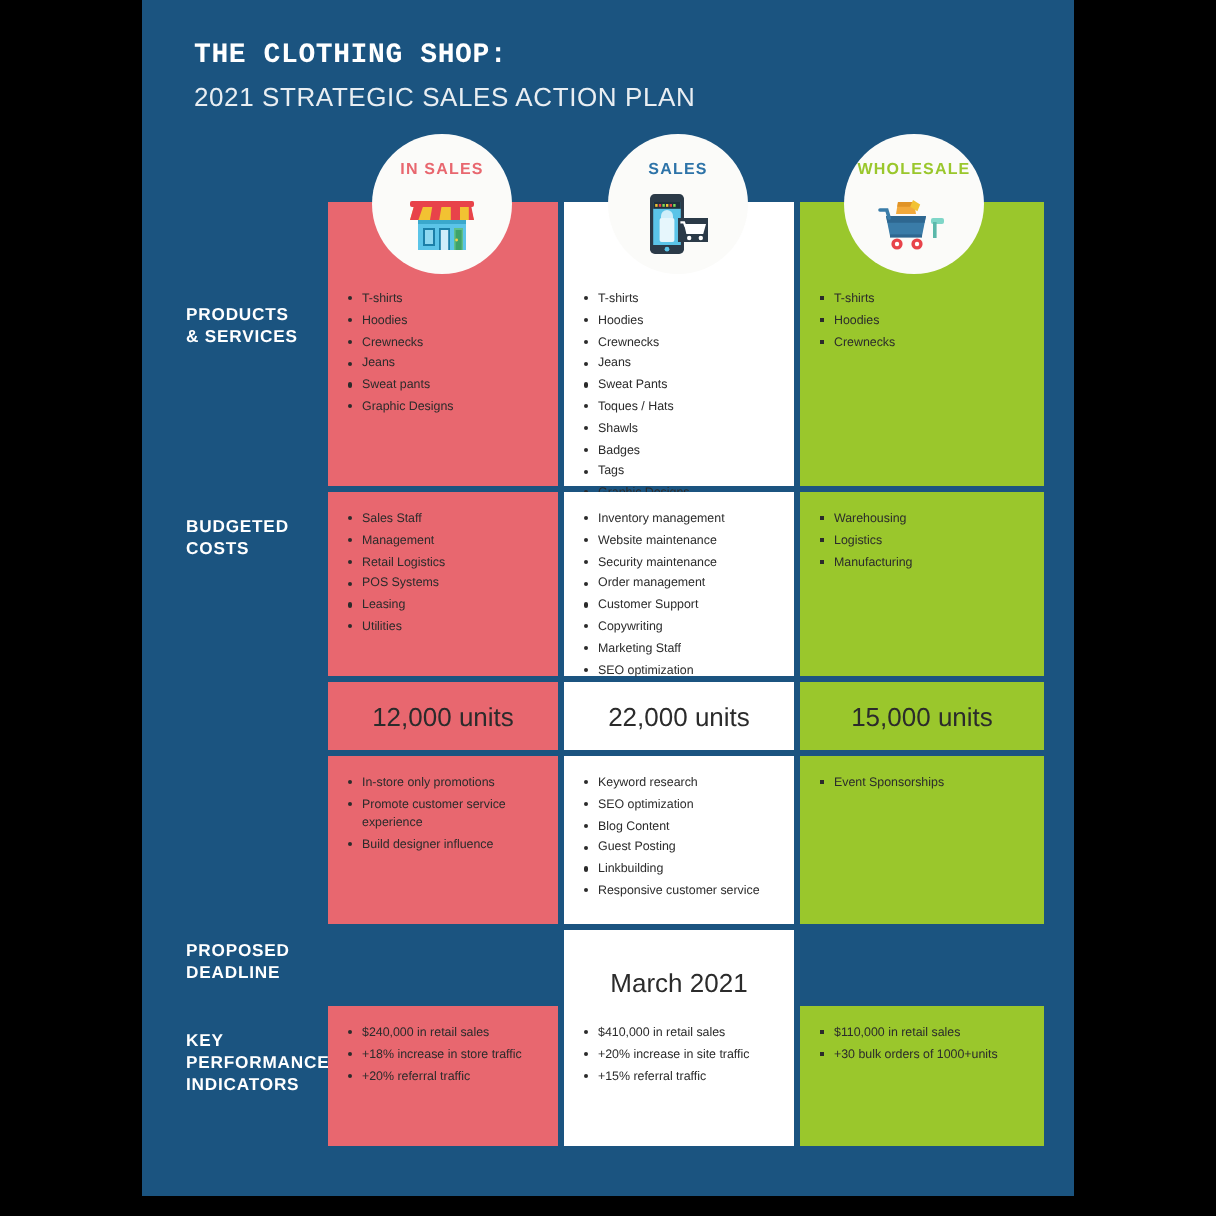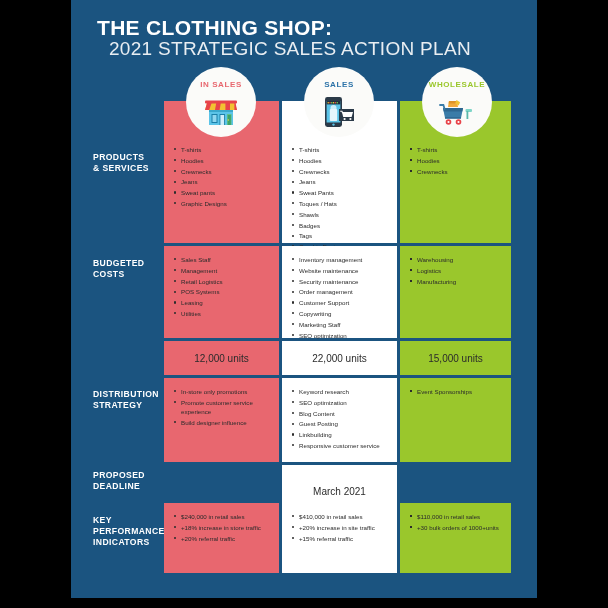--- a/index.html
+++ b/index.html
@@ -6,31 +6,31 @@
   body{width:608px;height:608px;overflow:hidden;font-family:"Liberation Sans",sans-serif;}
 
   #poster{
     position:absolute;left:71px;top:0px;width:466px;height:598px;
     background:#1b5480;
   }
 
   
   #header{position:absolute;left:26px;top:18px;width:420px;}
   .title-line1{
-    font-size:21px;font-weight:bold;color:#ffffff;letter-spacing:.3px;
+    font-size:14px;font-weight:bold;color:#ffffff;letter-spacing:.3px;
     line-height:20px;
+    font-family:Liberation Mono, monospace;
   }
   .title-line2{
-    font-size:19px;font-weight:normal;color:#e9eef2;letter-spacing:.3px;
+    font-size:13px;font-weight:normal;color:#e9eef2;letter-spacing:.3px;
     line-height:22px;
-    margin-left:12px;
   }
   .colA{left:93px;width:115px;}
   .colB{left:211px;width:115px;}
-  .colC{left:329px;width:111px;}
+  .colC{left:329px;width:122px;}
 
   .cell{position:absolute;box-sizing:border-box;}
   .cA{background:#e8676f;}
   .cB{background:#ffffff;}
   .cC{background:#9ac72c;}
 
   .rowlabel{
     position:absolute;left:22px;width:70px;color:#ffffff;
     font-size:8.6px;font-weight:bold;line-height:11px;letter-spacing:.4px;
     text-transform:uppercase;
@@ -44,21 +44,21 @@
     margin-bottom:1.6px;
   }
   ul.items li:before{
     content:"";position:absolute;left:-7px;top:3.2px;
     width:2.2px;height:2.2px;background:#2b2b2b;border-radius:50%;
   }
   ul.items.sq li:before{border-radius:0;}
 
   .centertext{
     display:flex;align-items:center;justify-content:center;
-    height:100%;font-size:10px;color:#2b2b2b;
+    height:100%;font-size:13px;color:#2b2b2b;
   }
 
   
   .circle{
     position:absolute;width:70px;height:70px;border-radius:50%;
     background:#fbfbf9;z-index:5;
   }
   .circ-label{
     position:absolute;top:13px;left:0;width:100%;text-align:center;
     font-size:8px;font-weight:bold;letter-spacing:.6px;
@@ -81,24 +81,20 @@
     <div class="title-line2">2021 STRATEGIC SALES ACTION PLAN</div>
   </div>
 
   <div class="rowlabel" style="top:258px;">
     <div>BUDGETED</div>
     <div>COSTS</div>
   </div>
   <div class="rowlabel" style="top:152px;">
     <div>PRODUCTS</div>
     <div>&amp; SERVICES</div>
-  </div>
-  <div class="rowlabel" style="top:389px;">
-    <div>DISTRIBUTION</div>
-    <div>STRATEGY</div>
   </div>
   <div class="rowlabel" style="top:470px;">
     <div>PROPOSED</div>
     <div>DEADLINE</div>
   </div>
   <div class="rowlabel" style="top:515px;">
     <div>KEY</div>
     <div>PERFORMANCE</div>
     <div>INDICATORS</div>
   </div>

